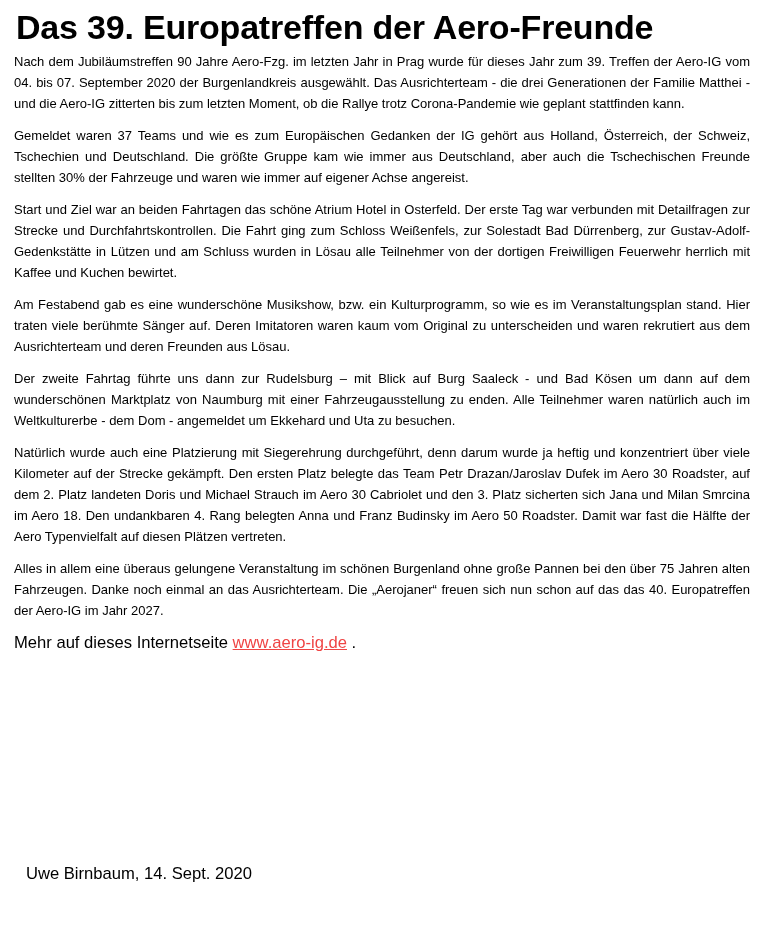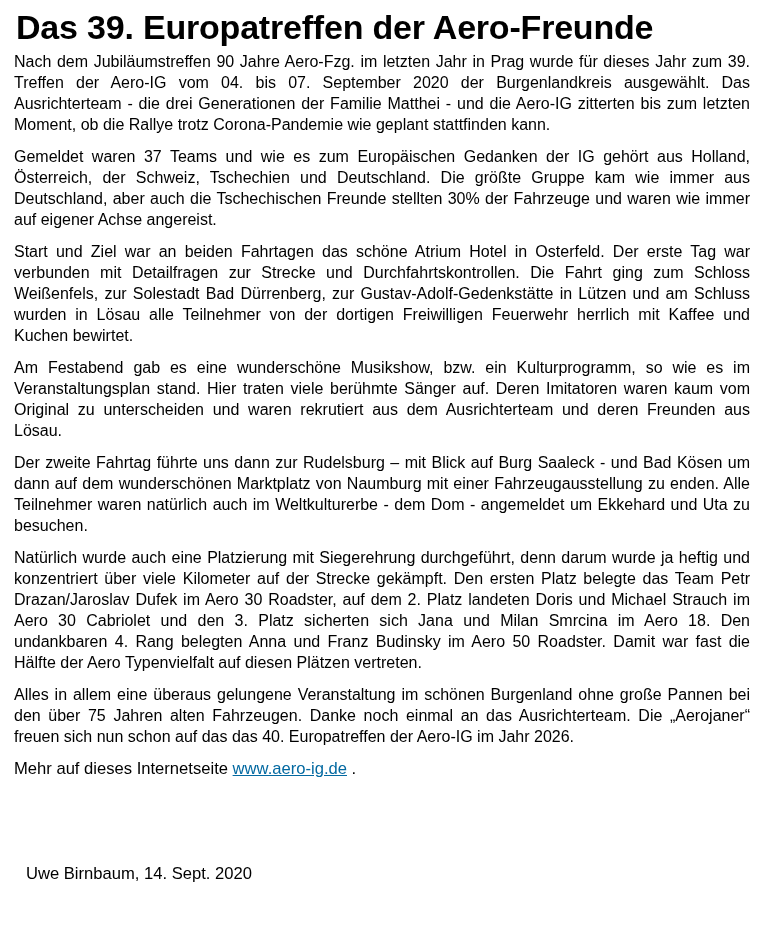--- a/index.html
+++ b/index.html
@@ -34,32 +34,32 @@
       white-space: nowrap;
     }
     .body {
       position: absolute;
       left: 0;
       top: 51px;
       width: 736px;
     }
     p.para {
       margin: 0 0 11px 0;
-      font-size: 16px;
+      font-size: 13px;
       line-height: 21px;
       text-align: justify;
       text-align-last: left;
     }
     p.more {
       margin: 0;
       font-size: 16.6px;
       line-height: 21px;
     }
     a.link {
-      color: #0369a1;
+      color: #ef4444;
     }
     p.signature {
       position: absolute;
       left: 12px;
       top: 863px;
       margin: 0;
       font-size: 16.6px;
       line-height: 21px;
     }
   </style>
@@ -69,19 +69,19 @@
 <div class="page">
   <h1 class="title">Das 39. Europatreffen der Aero-Freunde</h1>
 
   <div class="body">
     <p class="para">Nach dem Jubiläumstreffen 90 Jahre Aero-Fzg. im letzten Jahr in Prag wurde für dieses Jahr zum 39. Treffen der Aero-IG vom 04. bis 07. September 2020 der Burgenlandkreis ausgewählt. Das Ausrichterteam - die drei Generationen der Familie Matthei - und die Aero-IG zitterten bis zum letzten Moment, ob die Rallye trotz Corona-Pandemie wie geplant stattfinden kann.</p>
     <p class="para">Gemeldet waren 37 Teams und wie es zum Europäischen Gedanken der IG gehört aus Holland, Österreich, der Schweiz, Tschechien und Deutschland. Die größte Gruppe kam wie immer aus Deutschland, aber auch die Tschechischen Freunde stellten 30% der Fahrzeuge und waren wie immer auf eigener Achse angereist.</p>
     <p class="para">Start und Ziel war an beiden Fahrtagen das schöne Atrium Hotel in Osterfeld. Der erste Tag war verbunden mit Detailfragen zur Strecke und Durchfahrtskontrollen. Die Fahrt ging zum Schloss Weißenfels, zur Solestadt Bad Dürrenberg, zur Gustav-Adolf-Gedenkstätte in Lützen und am Schluss wurden in Lösau alle Teilnehmer von der dortigen Freiwilligen Feuerwehr herrlich mit Kaffee und Kuchen bewirtet.</p>
     <p class="para">Am Festabend gab es eine wunderschöne Musikshow, bzw. ein Kulturprogramm, so wie es im Veranstaltungsplan stand. Hier traten viele berühmte Sänger auf. Deren Imitatoren waren kaum vom Original zu unterscheiden und waren rekrutiert aus dem Ausrichterteam und deren Freunden aus Lösau.</p>
     <p class="para">Der zweite Fahrtag führte uns dann zur Rudelsburg – mit Blick auf Burg Saaleck - und Bad Kösen um dann auf dem wunderschönen Marktplatz von Naumburg mit einer Fahrzeugausstellung zu enden. Alle Teilnehmer waren natürlich auch im Weltkulturerbe - dem Dom - angemeldet um Ekkehard und Uta zu besuchen.</p>
     <p class="para">Natürlich wurde auch eine Platzierung mit Siegerehrung durchgeführt, denn darum wurde ja heftig und konzentriert über viele Kilometer auf der Strecke gekämpft. Den ersten Platz belegte das Team Petr Drazan/Jaroslav Dufek im Aero 30 Roadster, auf dem 2. Platz landeten Doris und Michael Strauch im Aero 30 Cabriolet und den 3. Platz sicherten sich Jana und Milan Smrcina im Aero 18. Den undankbaren 4. Rang belegten Anna und Franz Budinsky im Aero 50 Roadster. Damit war fast die Hälfte der Aero Typenvielfalt auf diesen Plätzen vertreten.</p>
-    <p class="para">Alles in allem eine überaus gelungene Veranstaltung im schönen Burgenland ohne große Pannen bei den über 75 Jahren alten Fahrzeugen. Danke noch einmal an das Ausrichterteam. Die „Aerojaner“ freuen sich nun schon auf das das 40. Europatreffen der Aero-IG im Jahr 2026.</p>
+    <p class="para">Alles in allem eine überaus gelungene Veranstaltung im schönen Burgenland ohne große Pannen bei den über 75 Jahren alten Fahrzeugen. Danke noch einmal an das Ausrichterteam. Die „Aerojaner“ freuen sich nun schon auf das das 40. Europatreffen der Aero-IG im Jahr 2027.</p>
 
     <p class="more"><span>Mehr auf dieses Internetseite </span><a class="link" href="#">www.aero-ig.de</a><span> .</span></p>
   </div>
 
   <p class="signature">Uwe Birnbaum, 14. Sept. 2020</p>
 </div>
 
 </body></html>

